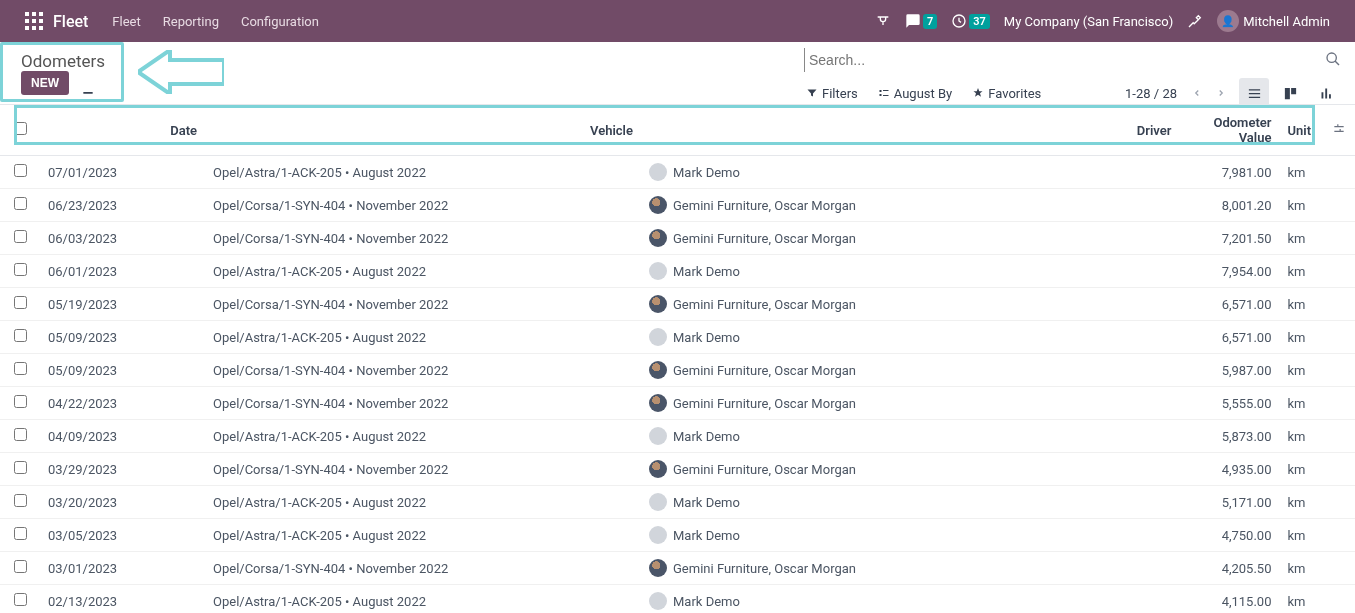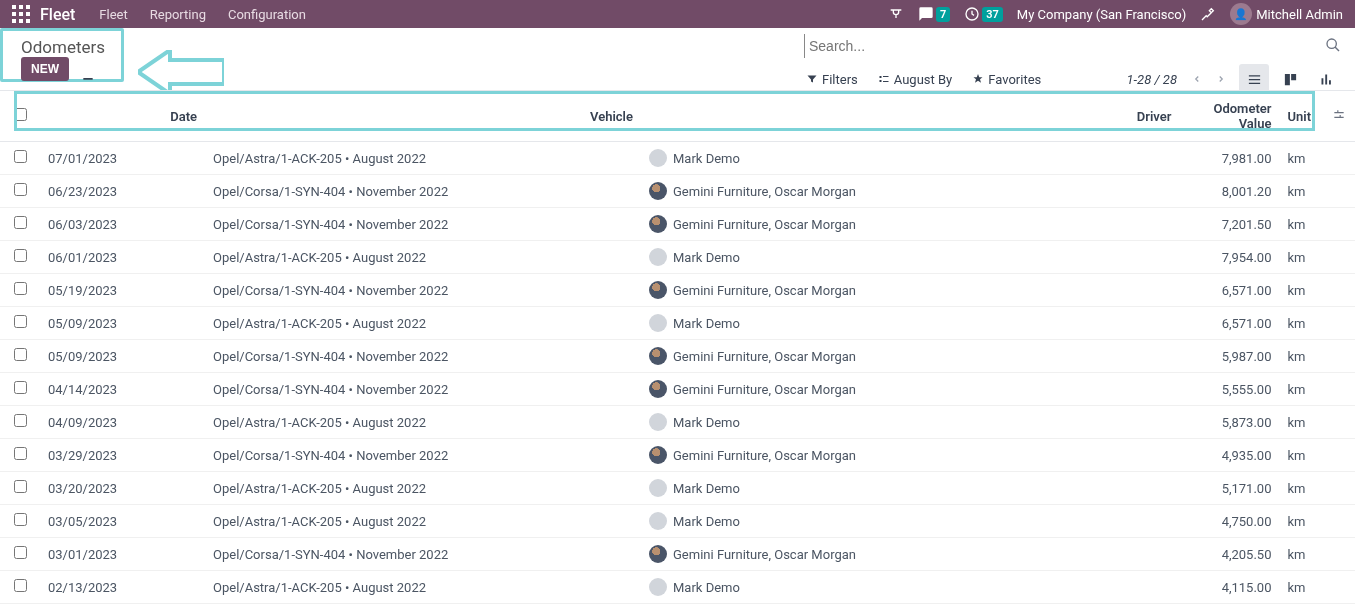--- a/index.html
+++ b/index.html
@@ -1,49 +1,49 @@
 <!DOCTYPE html>
 <html><head>
 <meta charset="utf-8">
 <style>
 * { margin: 0; padding: 0; box-sizing: border-box; }
 body { font-family: -apple-system, BlinkMacSystemFont, "Segoe UI", Roboto, sans-serif; font-size: 13px; color: #374151; background: #fff; width: 1355px; overflow: hidden; }
 
 
-.topnav { display: flex; align-items: center; background: #714B67; color: #fff; height: 28px; padding: 0 12px; }
+.topnav { display: flex; align-items: center; background: #714B67; color: #fff; height: 42px; padding: 0 25px; }
 .topnav .apps-icon { width: 18px; height: 18px; margin-right: 10px; cursor: pointer; }
 .topnav .brand { font-size: 16px; font-weight: 500; margin-right: 24px; cursor: pointer; }
 .topnav .menu { display: flex; gap: 22px; }
 .topnav .menu a { color: #e8dbe3; font-size: 13px; cursor: pointer; }
 .spacer { flex: 1; }
 .topnav .right { display: flex; align-items: center; gap: 14px; }
 .topnav .right .ico, .topnav .right .ico-wrap { display: flex; align-items: center; cursor: pointer; position: relative; }
 .badge-g { background: #00A09D; color: #fff; font-size: 11px; padding: 1px 4px; border-radius: 3px; margin-left: 2px; font-weight: 600; }
 .company { font-size: 13px; cursor: pointer; }
 .avatar { width: 22px; height: 22px; border-radius: 50%; background: #9c7a8f; display: inline-flex; align-items: center; justify-content: center; font-size: 11px; }
 .user-name { font-size: 13px; margin-left: 4px; cursor: pointer; }
 
 
 .controlrow1 { display: flex; align-items: flex-start; height: 62px; border-bottom: 1px solid #fff; }
-.left-block { position: relative; padding: 6px 0 0 18px; border: 3px solid #7dd3d8; border-radius: 2px; width: 124px; height: 54px; }
+.left-block { position: relative; padding: 6px 0 0 18px; border: 3px solid #7dd3d8; border-radius: 2px; width: 124px; height: 60px; }
 .page-title { font-size: 17px; color: #555; }
 .btn-new { background: #714B67; color: #fff; border: none; padding: 5px 10px; font-size: 12px; font-weight: 600; border-radius: 3px; cursor: pointer; }
 .dl-icon { position: absolute; left: 78px; top: 37px; cursor: pointer; color: #555; }
 .arrow-callout { position: absolute; left: 138px; top: 50px; }
 
 .right-block { flex: 1; position: relative; }
 .search-wrap { display: flex; align-items: center; padding: 6px 14px 0 0; margin-left: 680px; }
 .search-input { flex: 1; border: none; outline: none; font-size: 14px; padding: 4px; color: #555; border-left: 1px solid #888;}
 .searchbtn { cursor: pointer; color: #6b7280; margin-left: 6px; }
 
 .controlrow2 { display: flex; align-items: center; height: 30px; padding: 0 14px 0 0; margin-left: 682px; margin-top: 6px; gap: 20px; }
 .chip { display: flex; align-items: center; gap: 4px; cursor: pointer; color: #374151; font-size: 13px; }
 .chip svg { width: 12px; height: 12px; }
 .view-ctrl { margin-left: auto; display: flex; align-items: center; gap: 0; }
-.pager-text { font-size: 13px; color: #374151; margin-right: 8px; font-style: italic; }
+.pager-text { font-size: 13px; color: #374151; margin-right: 8px; }
 .pagebtn { width: 24px; height: 24px; display: inline-flex; align-items: center; justify-content: center; cursor: pointer; color: #9ca3af; }
 .viewbtn { width: 30px; height: 30px; display: inline-flex; align-items: center; justify-content: center; cursor: pointer; color: #374151; margin-left: 6px; border-radius: 3px; }
 .viewbtn.active { background: #e5e7eb; }
 
 
 .table-wrap { border-top: 1px solid #e5e7eb; position: relative; }
 .header-highlight { position: absolute; top: 0; left: 14px; right: 40px; height: 40px; border: 3px solid #7dd3d8; pointer-events: none; }
 table { width: 100%; border-collapse: collapse; }
 th { text-align: right; font-weight: 600; font-size: 13px; color: #374151; padding: 10px 8px; border-bottom: 1px solid #e5e7eb; background: #fff; }
 td { padding: 7px 8px; border-bottom: 1px solid #f0f0f0; font-size: 13px; color: #4b5563; }
@@ -302,21 +302,21 @@
               <span class="d-avatar photo"></span>
               <span>Gemini Furniture, Oscar Morgan</span>
             </div>
           </td>
           <td class="col-odo">5,987.00</td>
           <td class="col-unit">km</td>
           <td class="col-opt"></td>
         </tr>
         <tr>
           <td class="col-cb"><input type="checkbox" style=""></td>
-          <td class="col-date">04/14/2023</td>
+          <td class="col-date">04/22/2023</td>
           <td class="col-vehicle">Opel/Corsa/1-SYN-404 • November 2022</td>
           <td class="col-driver">
             <div class="driver-cell">
               <span class="d-avatar photo"></span>
               <span>Gemini Furniture, Oscar Morgan</span>
             </div>
           </td>
           <td class="col-odo">5,555.00</td>
           <td class="col-unit">km</td>
           <td class="col-opt"></td>

